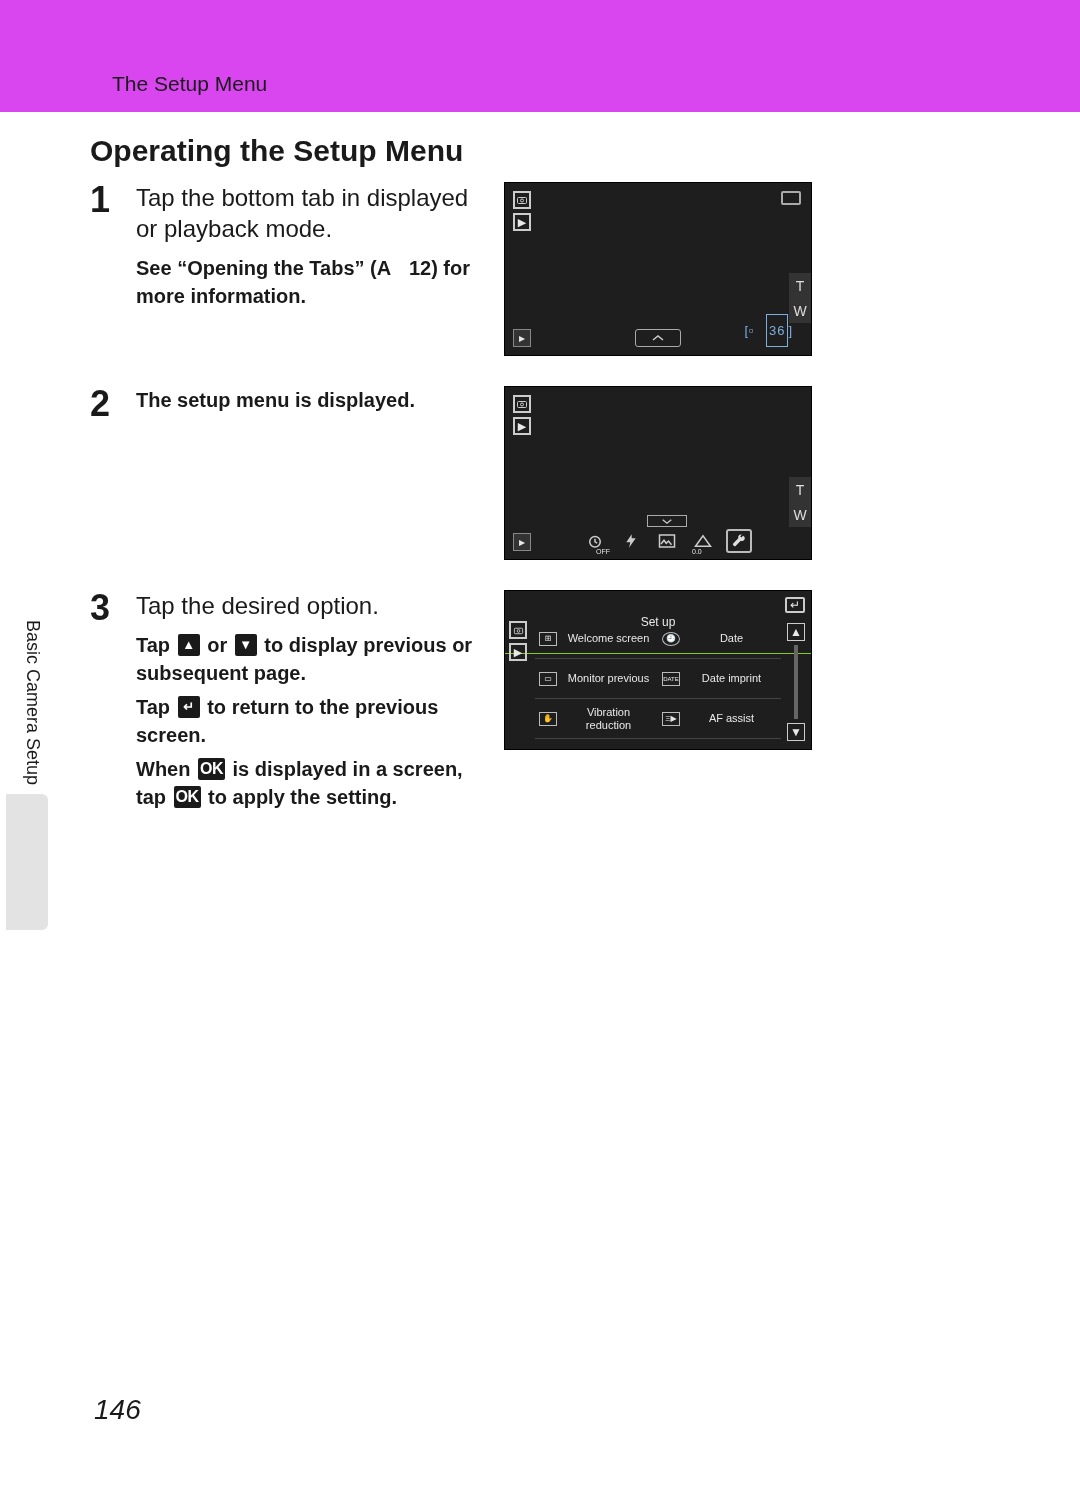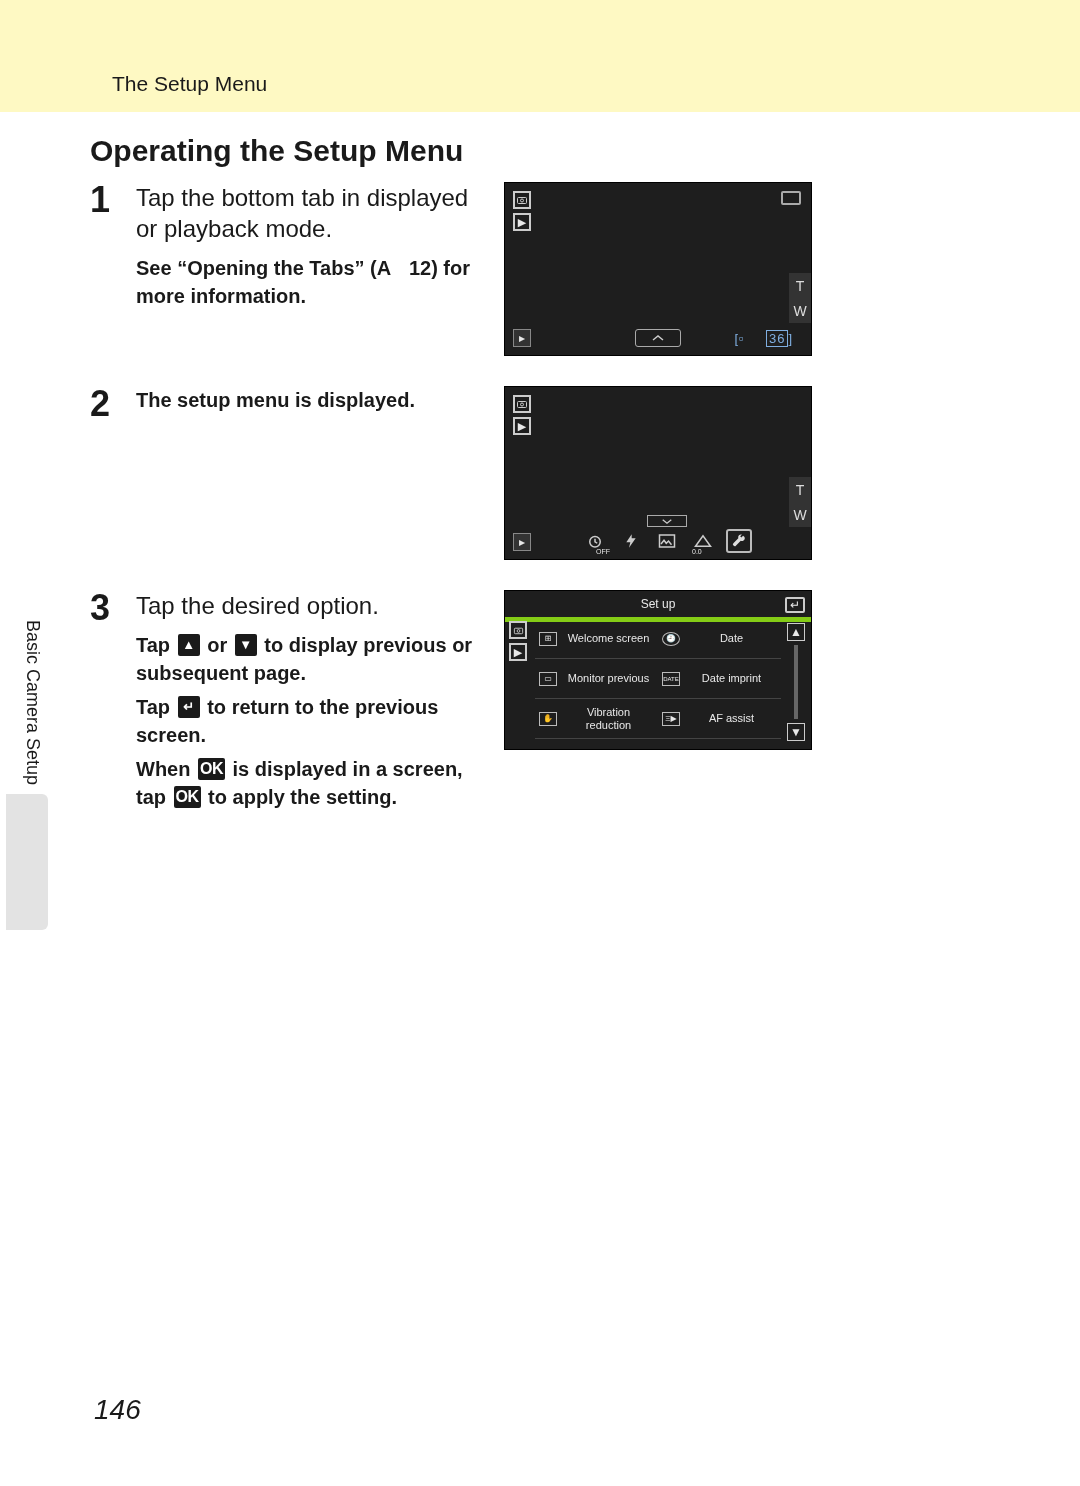--- a/index.html
+++ b/index.html
@@ -5,21 +5,21 @@
   * { margin: 0; padding: 0; box-sizing: border-box; }
   body {
     width: 1080px;
     height: 1486px;
     background: #fff;
     font-family: "Helvetica Neue", Arial, sans-serif;
     position: relative;
     color: #1a1a1a;
   }
   .header-band {
-    background: #fef9c3;
+    background: #d946ef;
     height: 112px;
     padding: 72px 0 0 112px;
     font-size: 21px;
   }
   .heading {
     font-weight: 700;
     font-size: 30px;
     margin: 22px 0 14px 90px;
   }
   .steps {
@@ -65,26 +65,26 @@
     font-size: 12px;
   }
   .s-left-icons { position:absolute; left:8px; top:8px; display:flex; flex-direction:column; gap:4px;}
   .s-left-icons .box { width:18px; height:18px; border:2px solid #ccc; display:flex; align-items:center; justify-content:center; font-size:11px;}
   .s-top-right { position:absolute; right:10px; top:8px; width:20px; height:14px; border:2px solid #aaa; border-radius:2px;}
   .s-tw { position:absolute; right:0; top:90px; width:22px; height:50px; background:#333; display:flex; flex-direction:column;}
   .s-tw div { flex:1; display:flex; align-items:center; justify-content:center; font-size:14px; color:#ddd;}
   .s-bl { position:absolute; left:8px; bottom:8px; width:18px; height:18px; background:#333; border:1px solid #888; display:flex; align-items:center; justify-content:center;}
   .s-bc { position:absolute; left:50%; bottom:8px; transform:translateX(-50%); width:46px; height:18px; border:1px solid #aaa; border-radius:3px; display:flex; align-items:center; justify-content:center;}
   .s-br { position:absolute; right:18px; bottom:8px; font-size:13px; letter-spacing:1px; color:#7faee0;}
-  .s-br .bk { display:inline-block; border:1px solid #7faee0; padding:0 2px; margin-left:12px;}
+  .s-br .bk { display:inline-block; border:1px solid #7faee0; padding:8px 2px; margin-left:2px;}
   .s-bottombar-row { display:flex; gap:10px; align-items:center; justify-content:center; width:100%;}
   .s-bottombar-row .it { width:26px; height:24px; display:flex; align-items:center; justify-content:center; font-size:11px; position:relative;}
   .s-bottombar-row .wrench { border:2px solid #bbb; border-radius:3px; }
   
-  .setup-title { text-align:center; padding:6px 0; border-bottom:5px solid #84cc16;}
+  .setup-title { text-align:center; padding:24px 0; border-bottom:1px solid #84cc16;}
   .setup-col { flex:1; display:flex; flex-direction:column;}
   .setup-cell { display:flex; align-items:center; gap:6px; height:40px; border-bottom:1px solid #444; padding:0 4px;}
   .setup-cell .ci { width:18px; height:14px; border:1px solid #bbb; display:flex; align-items:center; justify-content:center; font-size:8px;}
   .setup-cell .txt { font-size:11px; line-height:1.1; text-align:center; flex:1;}
   .setup-side { position:absolute; left:4px; top:30px; display:flex; flex-direction:column; gap:4px;}
   .setup-side .box { width:18px; height:18px; border:2px solid #ccc; display:flex; align-items:center; justify-content:center; font-size:11px;}
   .setup-back { position:absolute; right:6px; top:6px; width:20px; height:16px; border:2px solid #ccc; border-radius:2px; display:flex; align-items:center; justify-content:center;}
   .setup-scroll { position:absolute; right:6px; top:32px; bottom:8px; width:18px; display:flex; flex-direction:column; justify-content:space-between;}
   .setup-scroll .ar { width:18px; height:18px; border:1px solid #ccc; display:flex; align-items:center; justify-content:center;}
   .setup-scroll .track { flex:1; width:4px; margin:4px auto; background:#666;}

